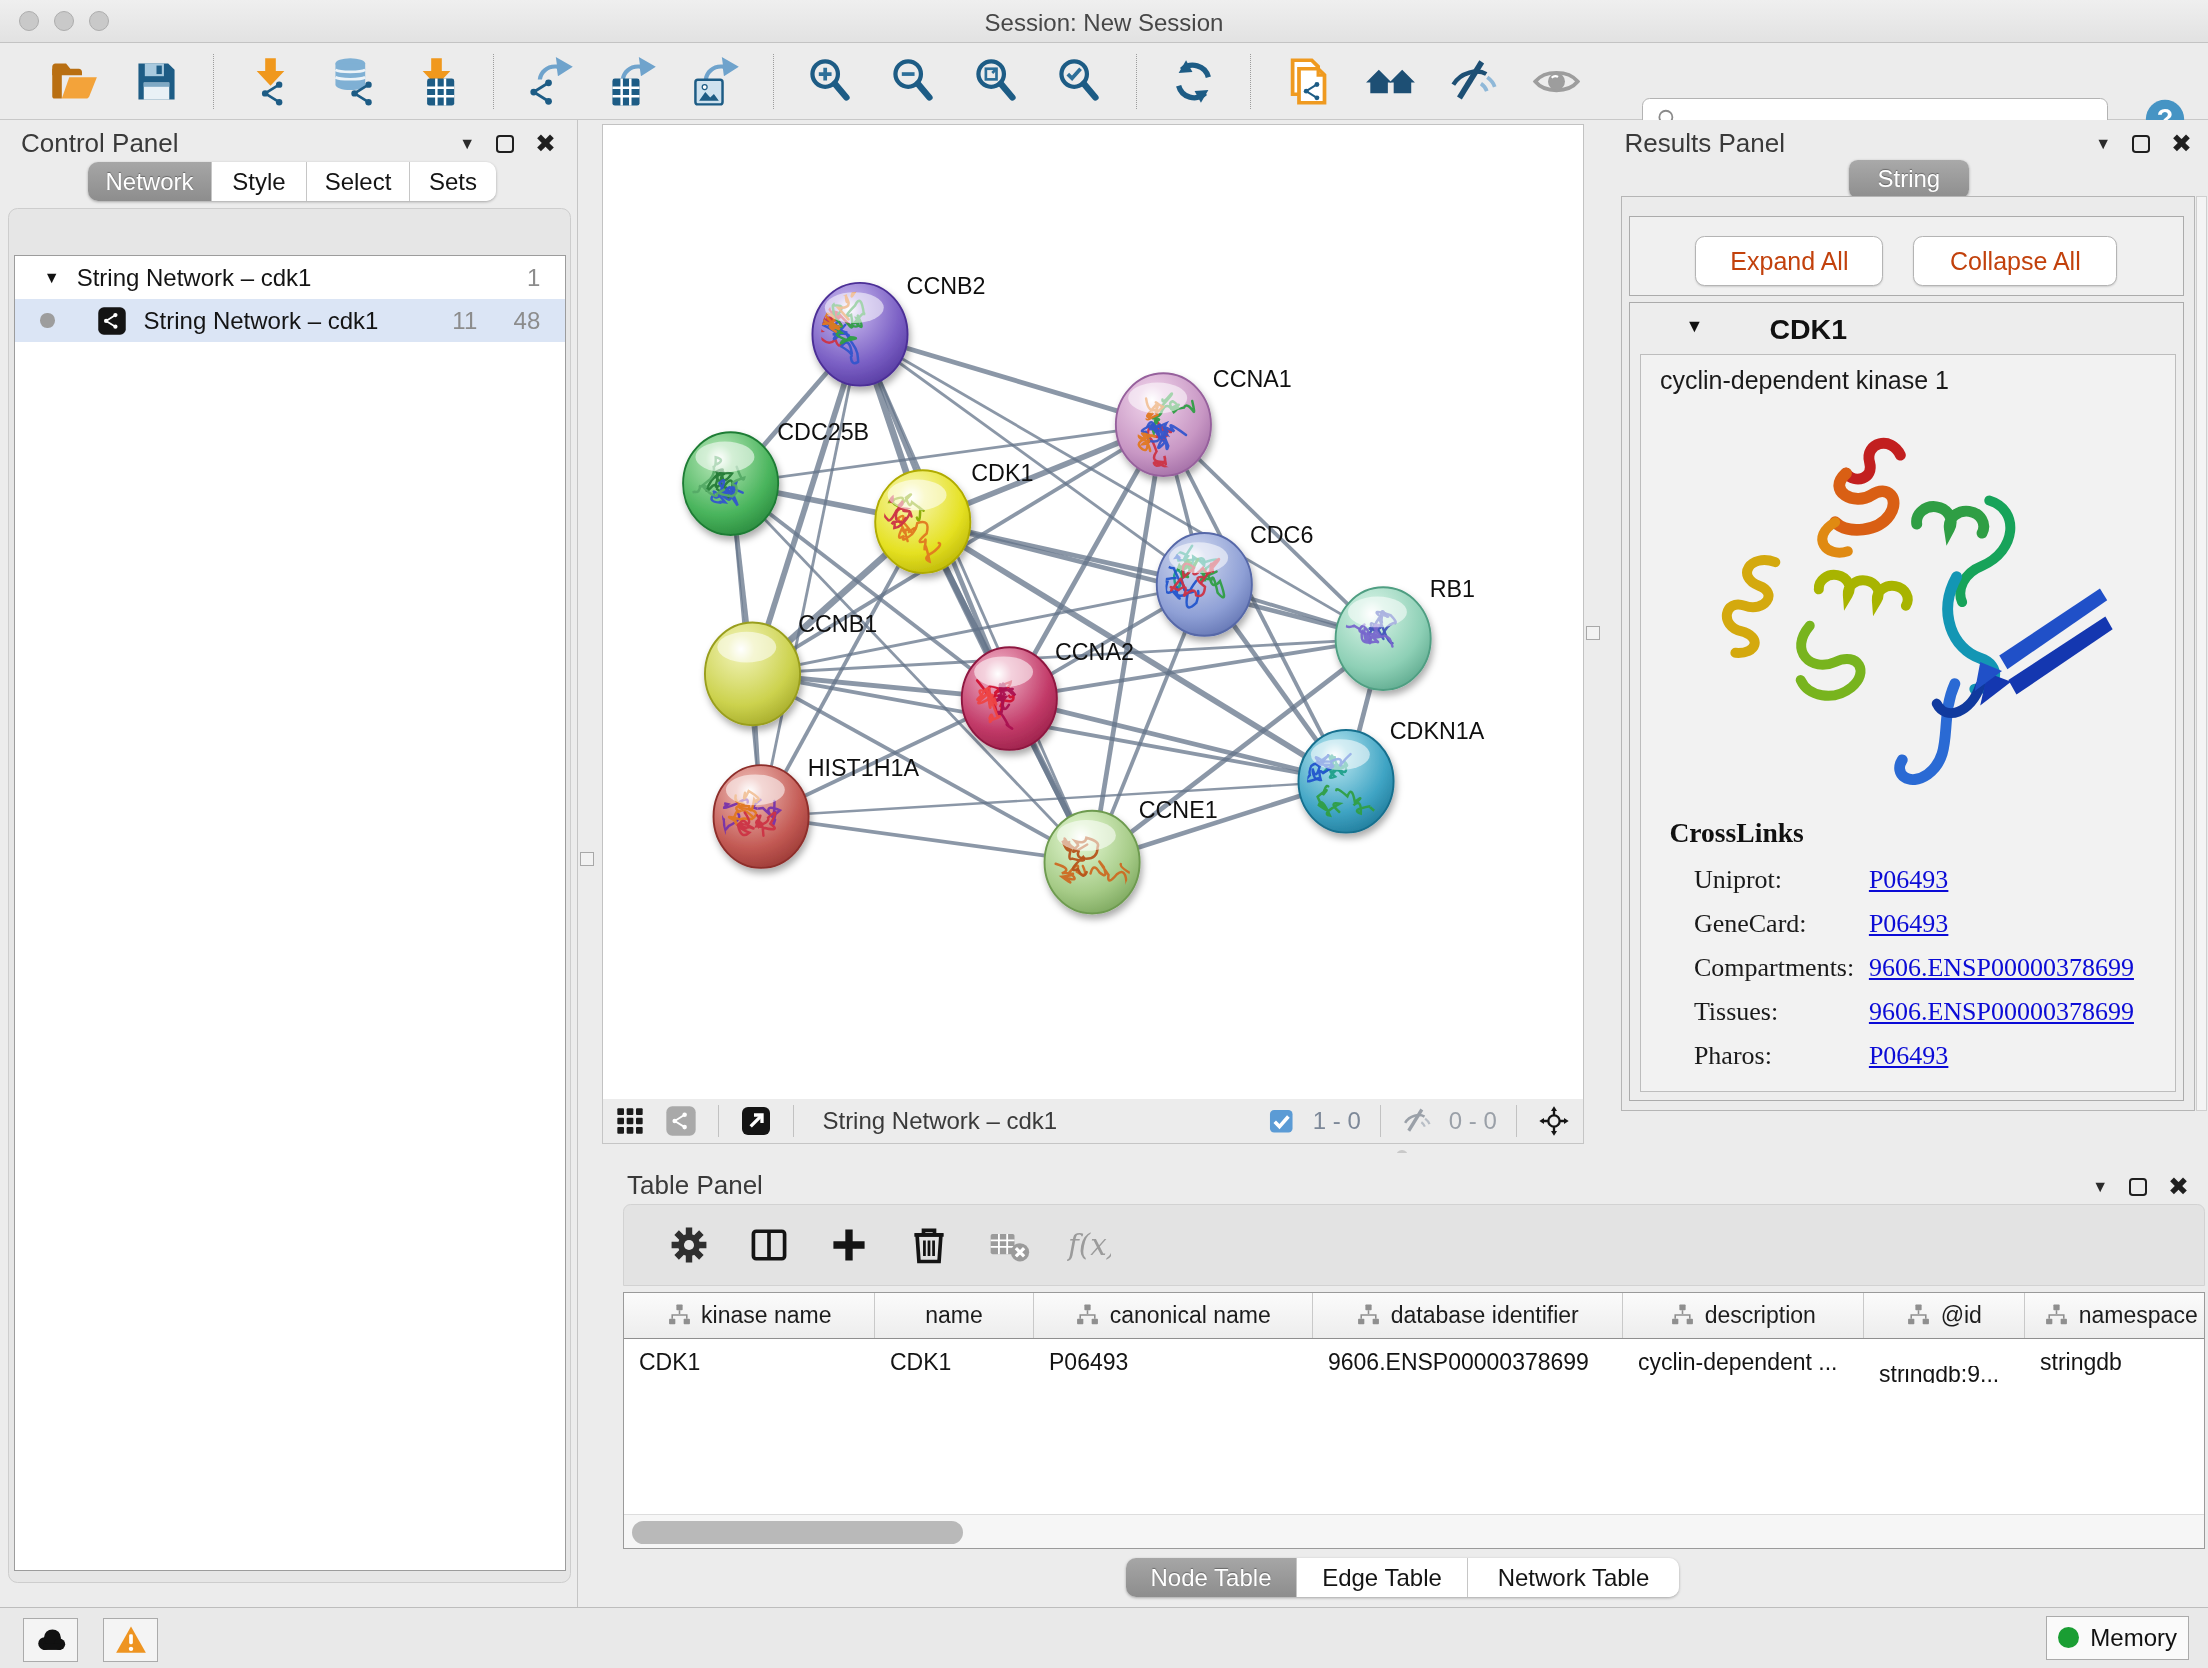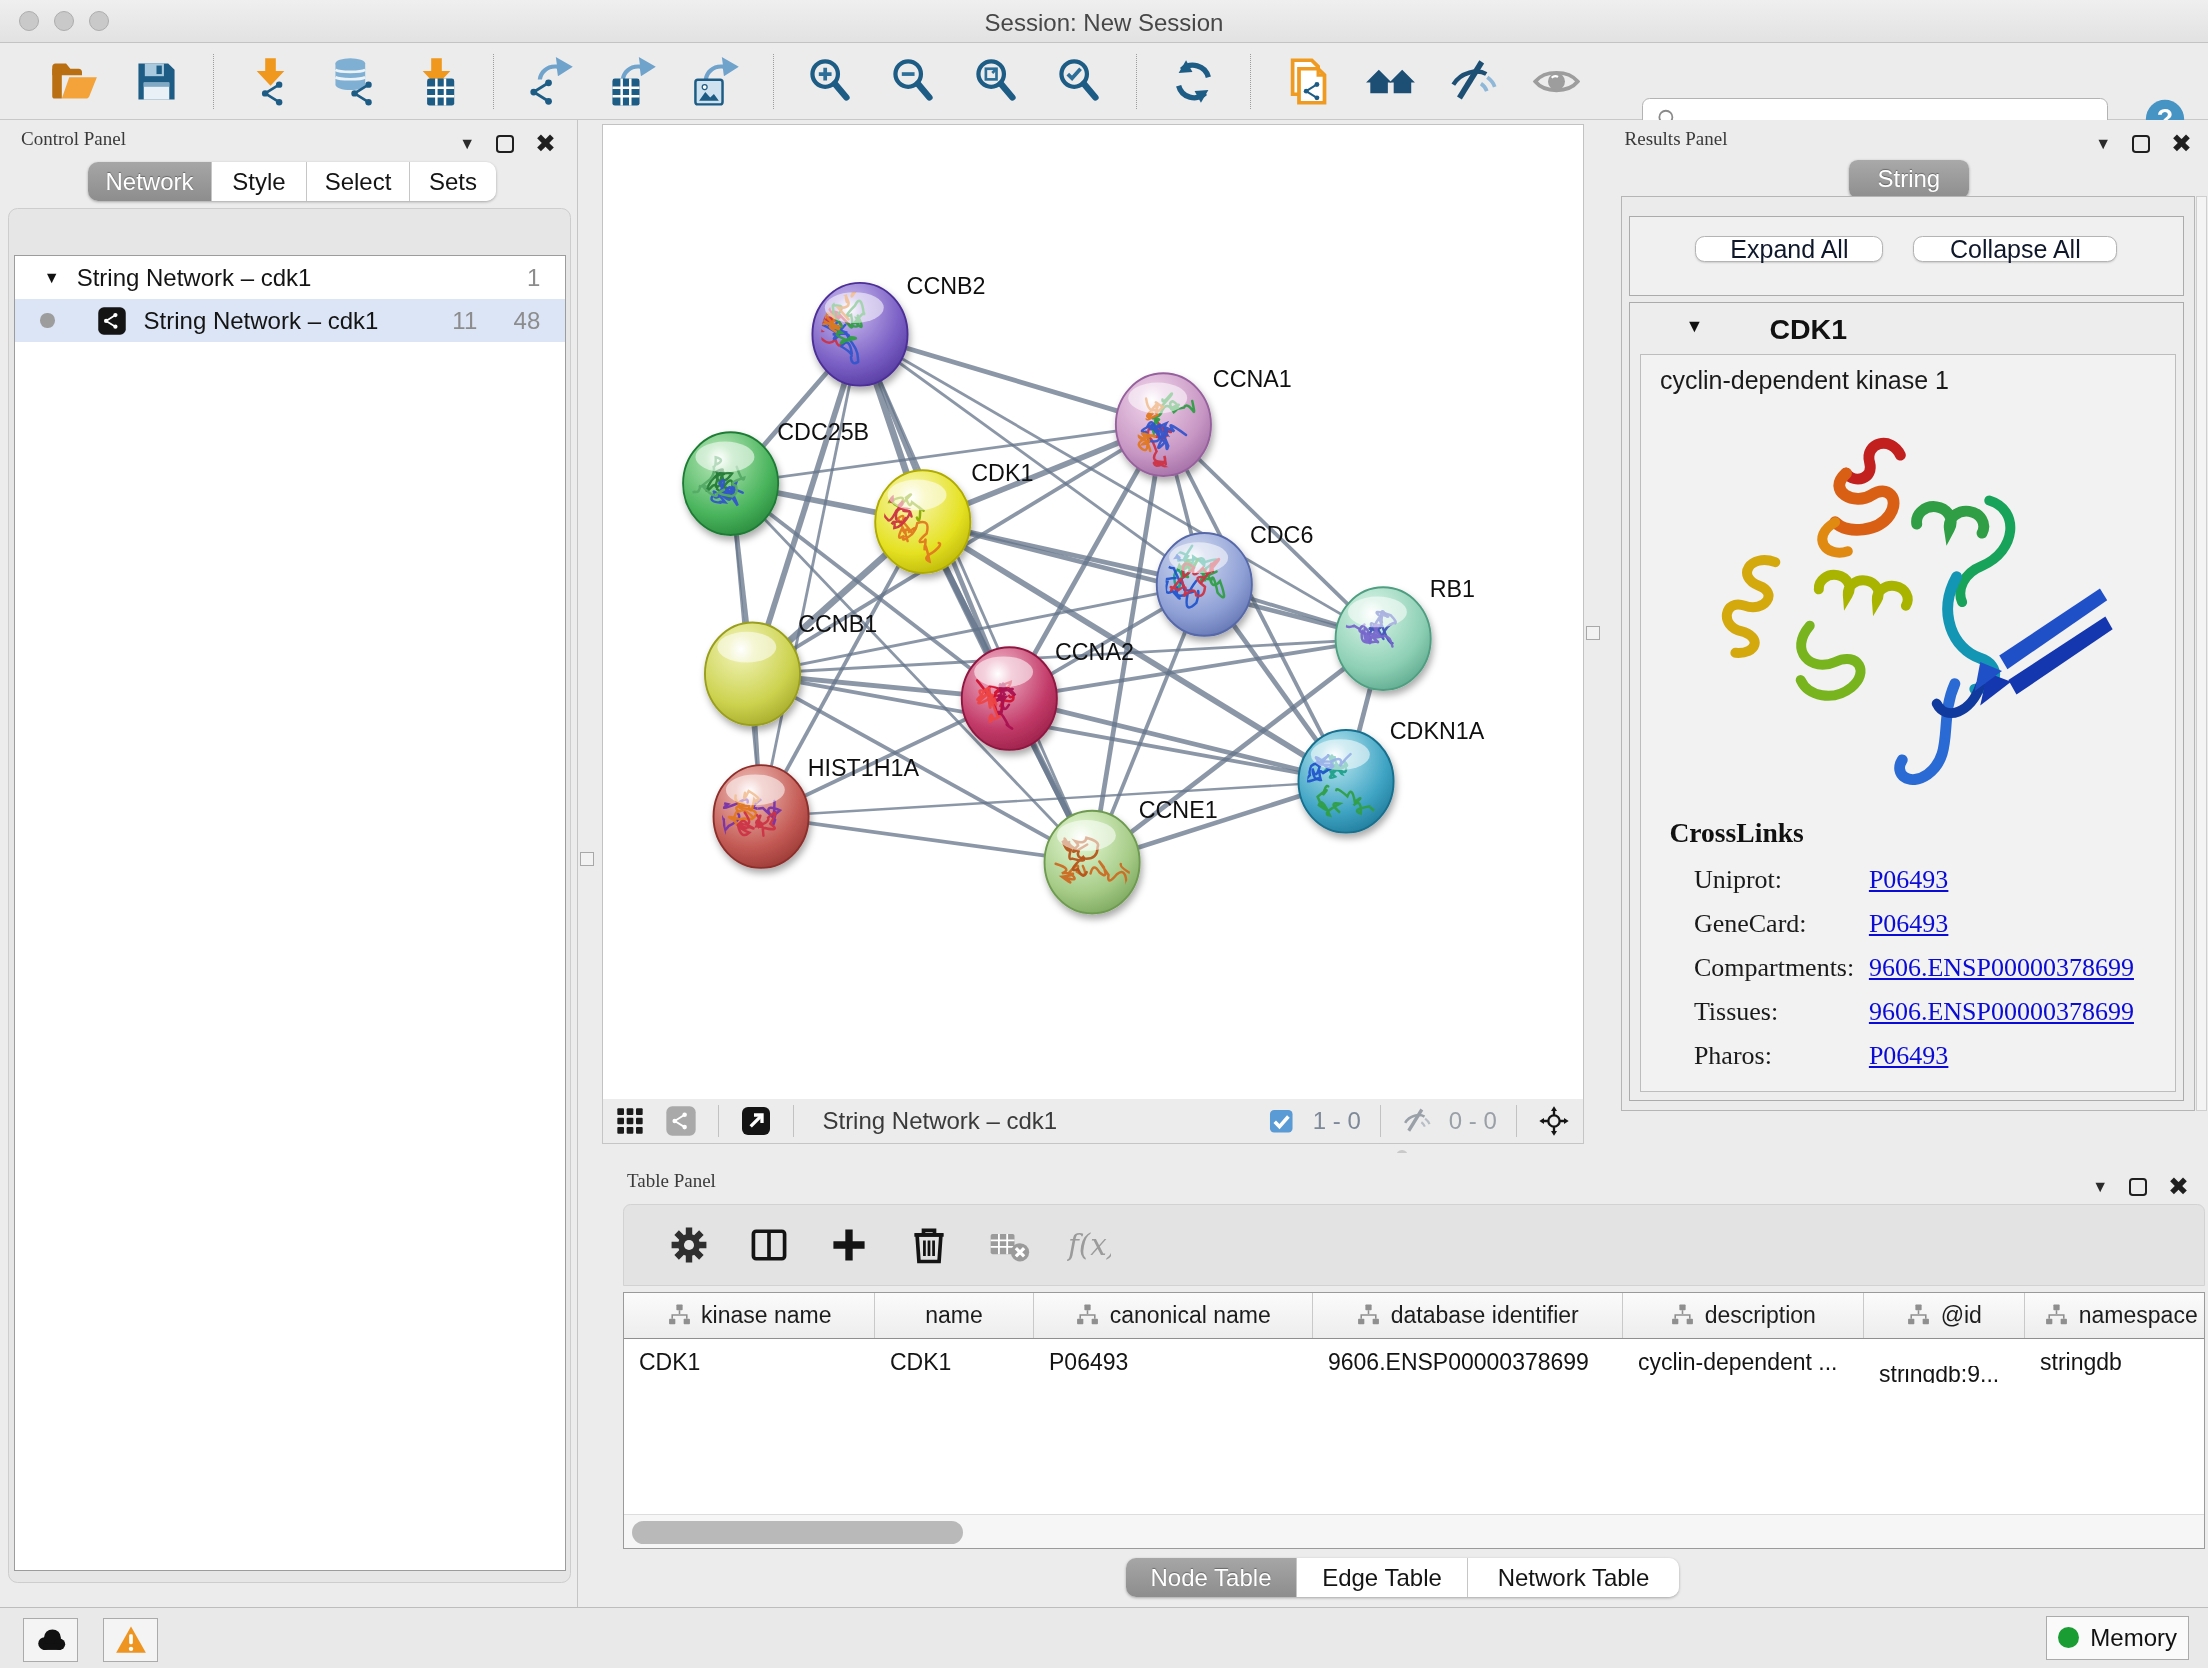--- a/index.html
+++ b/index.html
@@ -20,21 +20,21 @@
     border-bottom:1px solid #c8c8c8; display:flex; align-items:center; padding-left:32px; }
   .tico { width:51px; height:51px; margin:0 16px; display:inline-block; cursor:pointer; }
   .tsep { width:0; height:55px; border-left:1.9px dotted #9c9c9c; margin:0 15px; }
   #search-wrap { position:absolute; left:1642px; top:55px; width:466px; height:44px;
     background:#fff; border:1px solid #b3b3b3; border-radius:7.6px; display:flex; align-items:center; }
   #search-wrap .mag { width:28.5px; height:28.5px; margin-left:11.4px; }
   #search-input { border:none; outline:none; flex:1; height:38px; font-size:23px; padding:0 9.5px; background:transparent; }
   #help-btn { position:absolute; left:2142px; top:53px; width:46px; height:46px; }
 
   
-  .phead { position:absolute; font-size:19px; color:#3a3a3a;font-family:Liberation Serif, serif; }
+  .phead { position:absolute; font-size:26px; color:#3a3a3a; }
   .ph-btns { position:absolute; display:flex; align-items:center; gap:21px; }
   .ph-float { font-size:16px; color:#2b2b2b; cursor:pointer; }
   .ph-max { width:18px; height:18px; border:2.9px solid #1f1f1f; border-radius:3.8px; cursor:pointer; }
   .ph-close { font-size:25px; font-weight:bold; color:#1f1f1f; cursor:pointer; line-height:1; }
 
   
   .segwrap { display:flex; border-radius:10px; box-shadow:0 1px 2.9px rgba(0,0,0,.3); overflow:hidden; }
   .seg { font-size:24px; padding:5.7px 0; text-align:center; background:#fff; color:#141414;
     border-right:1px solid #c6c6c6; cursor:pointer; }
   .seg:last-child { border-right:none; }
@@ -77,22 +77,22 @@
   #results-panel { left:1617px; top:120px; width:592px; height:1033px; background:#ececec; }
   #rp-tab { position:absolute; left:232px; top:40px; padding:4.8px 28.5px; border-radius:8.6px;
     background:linear-gradient(#a9a9a9,#8e8e8e); color:#fff; font-size:24px;
     text-shadow:0 -1px 1px rgba(0,0,0,.35); box-shadow:0 1px 2.9px rgba(0,0,0,.35); cursor:pointer; }
   #rp-card { position:absolute; left:3.8px; top:76px; width:574px; height:915px;
     background:#ebebeb; border:1px solid #b5b5b5; }
   #rp-scroll { position:absolute; right:1.9px; top:76px; width:11.4px; height:915px;
     background:#f4f4f4; border:1px solid #cfcfcf; }
   #rp-box1 { position:absolute; left:7.6px; top:19px; width:555px; height:80px;
     background:#f0f0f0; border:1px solid #ababab; }
-  .rp-btn { position:absolute; top:19px; height:26px; background:#fff; border:1px solid #b4b4b4;
-    border-radius:9.5px; font-size:25px; color:#0f172a; display:flex; align-items:center;
+  .rp-btn { position:absolute; top:19px; height:50px; background:#fff; border:1px solid #b4b4b4;
+    border-radius:9.5px; font-size:25px; color:#c2410c; display:flex; align-items:center;
     justify-content:center; cursor:pointer; box-shadow:0 1px 1.9px rgba(0,0,0,.15); }
   #rp-box2 { position:absolute; left:7.6px; top:105px; width:555px; height:799px;
     background:#ededed; border:1px solid #ababab; }
   #rp-sec-head { position:absolute; left:0; top:0; width:100%; height:49px; }
   #rp-sec-tri { position:absolute; left:55px; top:13.3px; font-size:18px; color:#111; cursor:pointer; }
   #rp-sec-title { position:absolute; left:139px; top:9.5px; font-size:28.5px; font-weight:bold; color:#111; }
   #rp-inner { position:absolute; left:9.5px; top:51px; width:536px; height:738px;
     background:#f2f2f2; border:1px solid #bdbdbd; }
   #rp-desc { position:absolute; left:19px; top:11.4px; font-size:25px; color:#1a1a1a; }
   #protein-img { position:absolute; left:25px; top:53px; width:487px; height:399px; }

